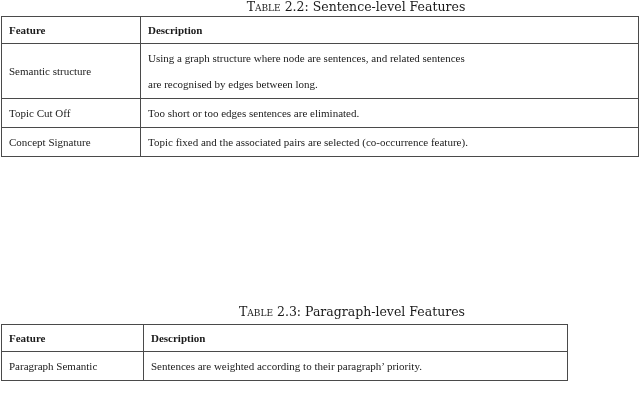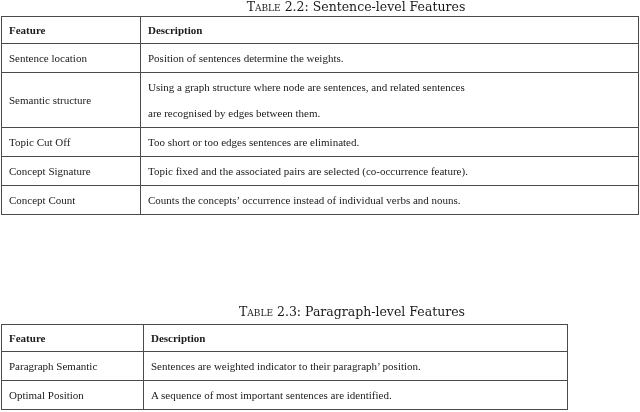--- a/index.html
+++ b/index.html
@@ -30,57 +30,45 @@
 <table id="t1">
   <colgroup>
       <col class="c1">
       <col>
     </colgroup>
   <tbody>
       <tr class="rh27">
     <th>Feature</th>
     <th>Description</th>
   </tr>
-  <tr class="rh30">
-    <td>Sentence location</td>
-    <td>Position of sentences determine the weights.</td>
-  </tr>
   <tr class="rh55">
     <td>Semantic structure</td>
-    <td class="desc-2line"><span>Using a graph structure where node are sentences, and related sentences</span><br><span>are recognised by edges between them.</span></td>
+    <td class="desc-2line"><span>Using a graph structure where node are sentences, and related sentences</span><br><span>are recognised by edges between long.</span></td>
   </tr>
   <tr class="rh30">
     <td>Topic Cut Off</td>
     <td>Too short or too edges sentences are eliminated.</td>
   </tr>
   <tr class="rh30">
     <td>Concept Signature</td>
     <td>Topic fixed and the associated pairs are selected (co-occurrence feature).</td>
-  </tr>
-  <tr class="rh30">
-    <td>Concept Count</td>
-    <td>Counts the concepts’ occurrence instead of individual verbs and nouns.</td>
   </tr>
 </tbody>
   </table>
 
 <div class="caption" style="top:305px;padding-left:32px;"><span class="sc-label">Table 2.3:</span><span> Paragraph-level Features</span></div>
 
 <table id="t2">
   <colgroup>
       <col class="c1">
       <col>
     </colgroup>
   <tbody>
       <tr class="rh27">
     <th>Feature</th>
     <th>Description</th>
   </tr>
   <tr class="rh30">
     <td>Paragraph Semantic</td>
-    <td>Sentences are weighted indicator to their paragraph’ position.</td>
-  </tr>
-  <tr class="rh30">
-    <td>Optimal Position</td>
-    <td>A sequence of most important sentences are identified.</td>
+    <td>Sentences are weighted according to their paragraph’ priority.</td>
   </tr>
 </tbody>
   </table>
 
 </body></html>

